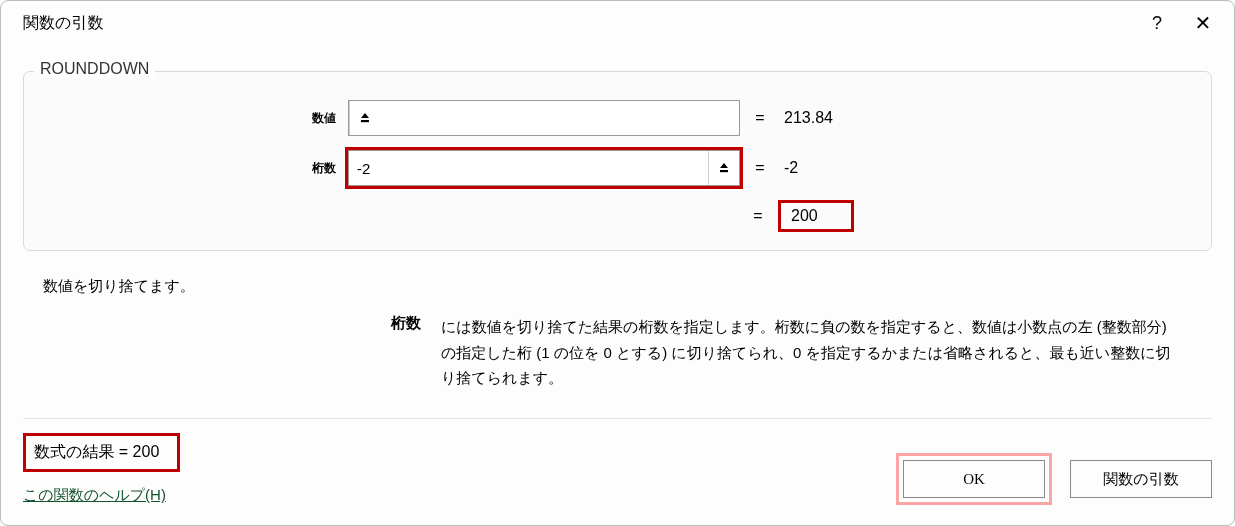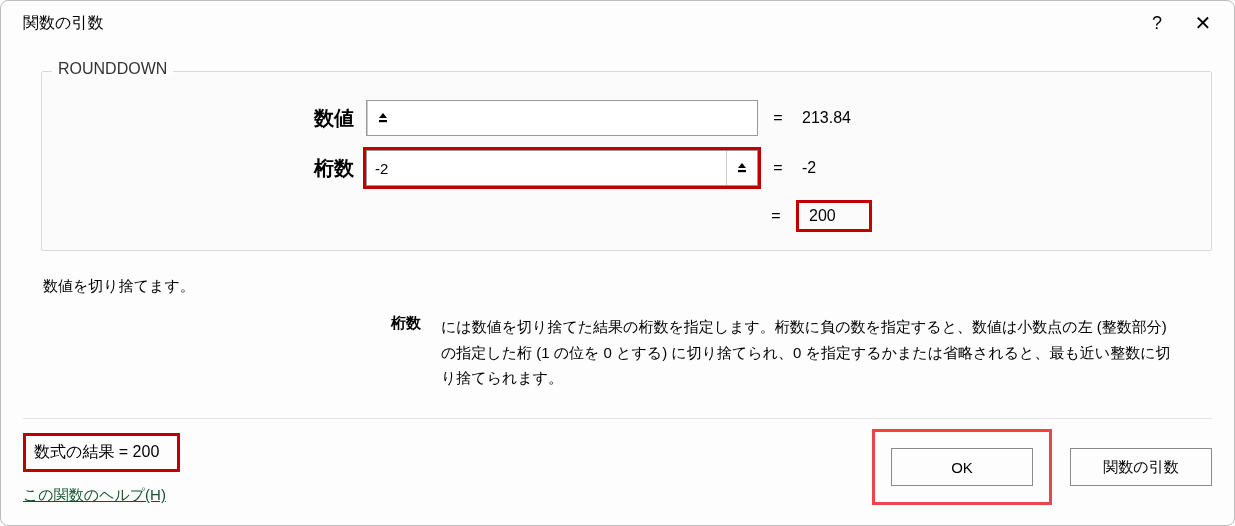--- a/index.html
+++ b/index.html
@@ -52,25 +52,24 @@
     right: 0;
     bottom: 0;
     padding: 0 22px 18px 22px;
     box-sizing: border-box;
   }
 
   
   .group {
     position: relative;
     border: 1px solid #d9d9d9;
-    border-radius: 2px;
+    border-radius: 7px;
     margin-top: 26px;
     padding: 28px 22px 18px 22px;
     background: #fcfbfb;
-    margin-left: 18px;
   }
   .group-legend {
     position: absolute;
     top: -12px;
     left: 10px;
     background: #fdfdfd;
     padding: 0 6px;
     font-size: 16px;
     color: #333;
   }
@@ -78,21 +77,21 @@
   .arg-row {
     display: flex;
     align-items: center;
     margin-bottom: 14px;
   }
   .arg-label {
     width: 290px;
     text-align: right;
     padding-right: 12px;
     font-weight: bold;
-    font-size: 20px;
+    font-size: 12px;
   }
   .arg-input-wrap {
     width: 390px;
     height: 34px;
     display: flex;
     align-items: stretch;
     border: 1px solid #999;
     background: #fff;
   }
   .arg-input-wrap.highlight {
@@ -185,22 +184,23 @@
 
   .btn-row {
     position: absolute;
     right: 0;
     bottom: 0;
     display: flex;
     align-items: center;
     gap: 18px;
   }
   .ok-wrap {
-    border: 3px solid #ef4444;
-    padding: 16px;
+    border: 3px solid #fca5a5;
+    padding: 4px;
+    font-family: Liberation Serif, serif;
   }
   .btn {
     min-width: 140px;
     height: 36px;
     border: 1px solid #8a8a8a;
     background: #fdfdfd;
     font-size: 15px;
     cursor: pointer;
     display: flex;
     align-items: center;

